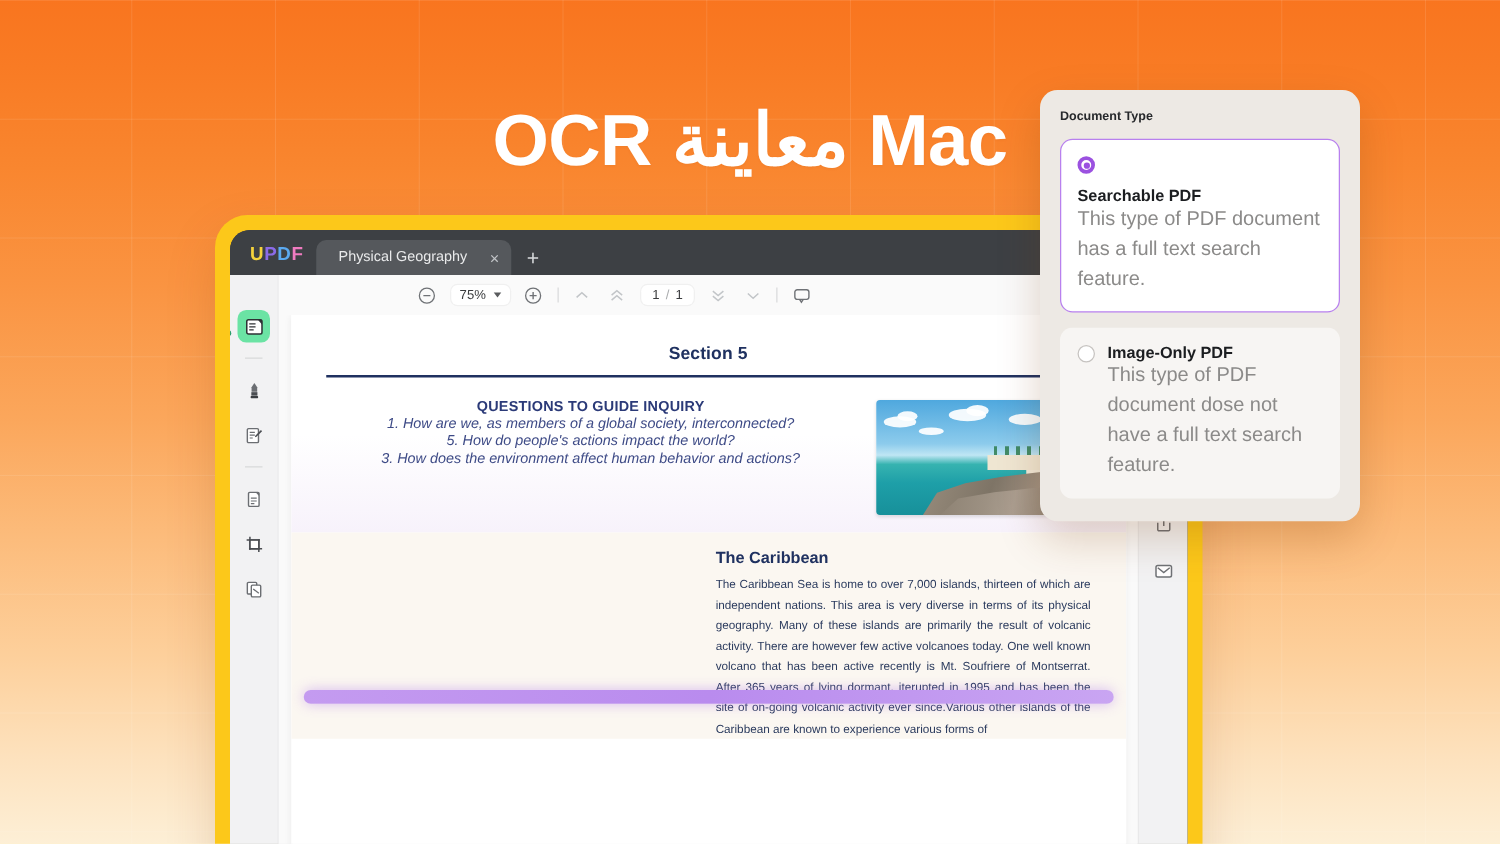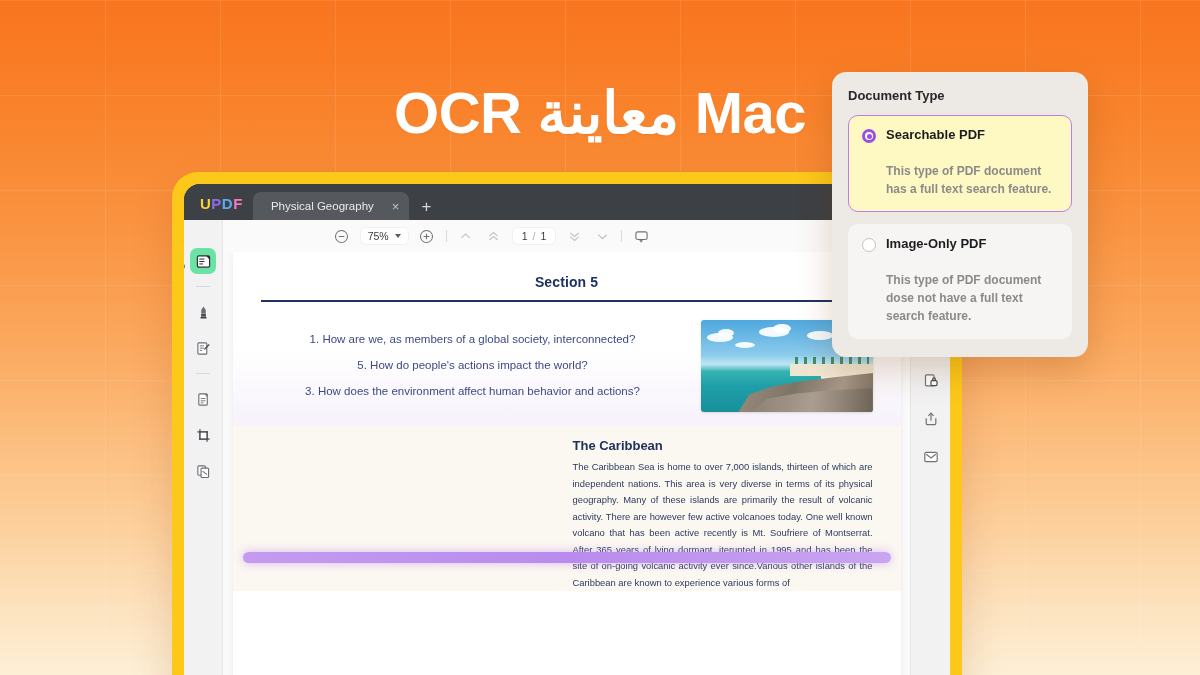--- a/index.html
+++ b/index.html
@@ -193,21 +193,21 @@
   .title-sel .handle.l { left: -4px; }
   .title-sel .handle.r { right: -4px; }
   .doc-title {
     font-size: 23px; font-weight: bold; color: #1F3160; white-space: nowrap;
   }
   .doc-title .hl { background: #A7DCF5; padding: 0 1px; }
 
   .qblock { margin-top: 18px; display: flex; gap: 16px; }
   .qtext { flex: 1 1 auto; }
   .q-head { font-size: 11.5px; font-weight: bold; color: #2B3A78; letter-spacing: 0.2px; }
-  .q-item { font-size: 11.5px; color: #3D4A86; margin-top: 12px; line-height: 1.22; }
+  .q-item { font-size: 11.5px; color: #3D4A86; margin-top: 0; line-height: 1.22; font-style: italic; }
 
   .photo {
     width: 172px; height: 92px; border-radius: 3px; flex: 0 0 172px;
     position: relative; overflow: hidden;
     background: linear-gradient(180deg,#4FA8DE 0%, #8CCBEC 38%, #BFE6F4 48%, #36B3B0 56%, #1E9FA8 72%, #17909A 100%);
     box-shadow: 0 1px 3px rgba(0,0,0,0.12);
   }
   .photo .cloud { position: absolute; background: #FFFFFF; border-radius: 50%; opacity: 0.92; }
   .photo .strand { position:absolute; left: 52%; right:0; top: 48%; height: 12px; background:#EFE6D2; }
   .photo .trees { position:absolute; left:55%; right:2%; top:40%; height:11px;
@@ -269,39 +269,39 @@
 
   
   .doctype-panel {
     position: absolute; left: 832px; top: 72px;
     width: 256px;
     background: #EDE9E4;
     border-radius: 14px;
     padding: 16px 16px 18px 16px;
     box-shadow: 0 14px 34px rgba(120,55,0,0.22);
   }
-  .dt-title { font-size: 13px; font-weight: bold; color: #26282B; margin-bottom: 12px; }
+  .dt-title { font-size: 10px; font-weight: bold; color: #26282B; margin-bottom: 12px; }
   .dt-card {
     border-radius: 10px;
     padding: 11px 13px 13px 13px;
     display: flex; gap: 10px;
     cursor: pointer;
   }
-  .dt-card.selected { background: #fef9c3; border: 1px solid #B880EE; }
+  .dt-card.selected { background: #ffffff; border: 1px solid #B880EE; flex-direction: column; }
   .dt-card.unselected { background: #F7F5F3; border: 1px solid transparent; margin-top: 12px; }
   .radio {
     width: 14px; height: 14px; border-radius: 50%;
     flex: 0 0 14px; margin-top: 2px;
     display: flex; align-items: center; justify-content: center;
   }
   .radio.on { background: #FFFFFF; border: 3px solid #9B51E0; }
   .radio.on::after { content:""; width:5px; height:5px; border-radius:50%; background:#9B51E0; }
   .radio.off { border: 1.5px solid #C6C3C0; background: #FFFFFF; }
   .dt-name { font-size: 13px; font-weight: bold; color: #1B1D20; }
-  .dt-desc { font-size: 12px; color: #8B8A89; line-height: 1.5; margin-top: 20px; font-weight: bold; }
+  .dt-desc { font-size: 16px; color: #8B8A89; line-height: 1.5; margin-top: 0; }
 </style>
 </head>
 <body>
 
 <div class="grid-overlay"></div>
 
 <div class="headline">Mac معاينة OCR</div>
 
 <div class="device">
   <div class="device-inner">
@@ -437,20 +437,21 @@
         <div class="pagewrap">
           <div class="page">
 
             <div class="page-top">
               <div class="section-label">Section 5</div>
               <div class="section-rule"></div>
 
 
               <div class="qblock">
                 <div class="qtext">
+                  <div class="q-head">QUESTIONS TO GUIDE INQUIRY</div>
                   <div class="q-item">1. How are we, as members of a global society, interconnected?</div>
                   <div class="q-item">5. How do people's actions impact the world?</div>
                   <div class="q-item">3. How does the environment affect human behavior and actions?</div>
                 </div>
                 <div class="photo">
                   <div class="cloud" style="left:4%;top:14%;width:26px;height:9px;"></div>
                   <div class="cloud" style="left:10%;top:10%;width:16px;height:8px;"></div>
                   <div class="cloud" style="left:34%;top:8%;width:30px;height:10px;"></div>
                   <div class="cloud" style="left:42%;top:4%;width:18px;height:9px;"></div>
                   <div class="cloud" style="left:62%;top:12%;width:26px;height:9px;"></div>

